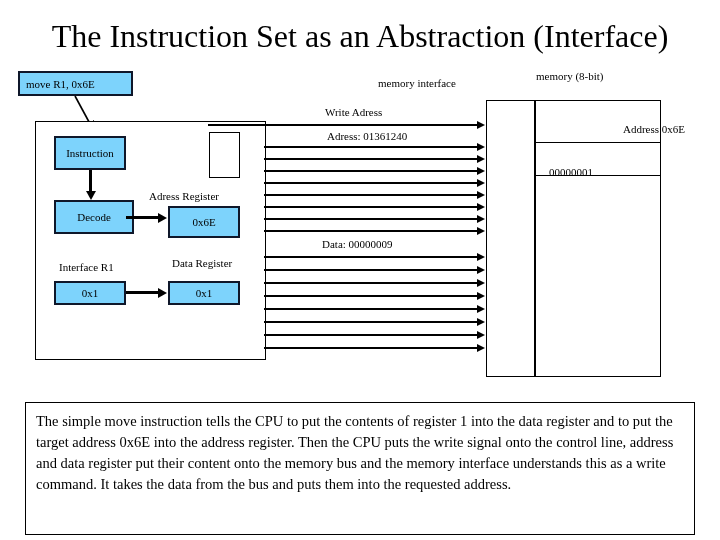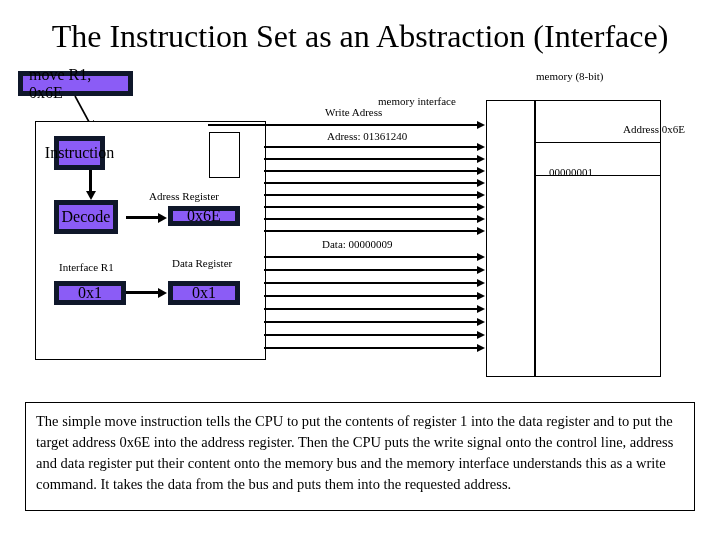--- a/index.html
+++ b/index.html
@@ -22,27 +22,27 @@
     top: 20px;
     width: 720px;
     text-align: center;
     font-size: 32px;
     line-height: 32px;
     font-family: "Liberation Serif", "DejaVu Serif", serif;
     white-space: nowrap;
   }
   .box {
     position: absolute;
-    border: 5px solid #0f172a;
-    background: #8b5cf6;
+    border: 2px solid #0f172a;
+    background: #7dd3fc;
     box-sizing: border-box;
     display: flex;
     align-items: center;
     justify-content: center;
-    font-size: 16px;
+    font-size: 11px;
     font-family: "Liberation Serif", "DejaVu Serif", serif;
   }
   .plainbox {
     position: absolute;
     border: 1px solid #000;
     background: #fff;
     box-sizing: border-box;
   }
   .lbl {
     position: absolute;
@@ -138,52 +138,52 @@
       <marker id="ah" markerWidth="9" markerHeight="9" refX="7.5" refY="3.2" orient="auto">
         <path d="M0,0 L8,3.2 L0,6.4 z" fill="#000"></path>
       </marker>
     </defs>
     <line x1="75" y1="96" x2="95" y2="133" stroke="#000" stroke-width="1.6" marker-end="url(#ah)"></line>
     <line x1="140" y1="210" x2="212" y2="152" stroke="#000" stroke-width="1.6" marker-end="url(#ah)"></line>
   </svg>
 
   <div class="plainbox" style="left:35px; top:121px; width:231px; height:239px;"></div>
 
-  <div class="box" style="left:54px; top:136px; width:51px; height:34px;">
+  <div class="box" style="left:54px; top:136px; width:72px; height:34px;">
     <span>Instruction</span>
   </div>
 
   <div class="connArrowDown" style="left:89px; top:170px; height:22px;"></div>
 
-  <div class="box" style="left:54px; top:200px; width:64px; height:34px;">
+  <div class="box" style="left:54px; top:200px; width:80px; height:34px;">
     <span>Decode</span>
   </div>
 
   <div class="lbl" style="left:149px; top:190px;">Adress Register</div>
-  <div class="box" style="left:168px; top:206px; width:72px; height:20px;">
+  <div class="box" style="left:168px; top:206px; width:72px; height:32px;">
     <span>0x6E</span>
   </div>
 
   <div class="connArrow" style="left:126px; top:216px; width:33px;"></div>
 
   <div class="plainbox" style="left:209px; top:132px; width:31px; height:46px;"></div>
 
   <div class="lbl" style="left:59px; top:261px;">Interface R1</div>
   <div class="box" style="left:54px; top:281px; width:72px; height:24px;">
     <span>0x1</span>
   </div>
 
   <div class="lbl" style="left:172px; top:257px;">Data Register</div>
   <div class="box" style="left:168px; top:281px; width:72px; height:24px;">
     <span>0x1</span>
   </div>
 
   <div class="connArrow" style="left:126px; top:291px; width:33px;"></div>
 
-  <div class="lbl" style="left:378px; top:77px;margin-top:18px;">memory interface</div>
+  <div class="lbl" style="left:378px; top:77px;">memory interface</div>
   <div class="lbl" style="left:536px; top:70px;">memory (8-bit)</div>
 
   <div class="plainbox" style="left:486px; top:100px; width:49px; height:277px;"></div>
 
   <div class="plainbox" style="left:535px; top:100px; width:126px; height:277px;"></div>
 
   <div class="hline" style="left:535px; top:142px; width:126px;"></div>
   <div class="hline" style="left:535px; top:175px; width:126px;"></div>
 
   <div class="lbl" style="left:623px; top:123px;">Address 0x6E</div>
@@ -207,17 +207,17 @@
 
   <div class="busline" style="left:264px; top:256px; width:214px;"></div>
   <div class="busline" style="left:264px; top:269px; width:214px;"></div>
   <div class="busline" style="left:264px; top:282px; width:214px;"></div>
   <div class="busline" style="left:264px; top:295px; width:214px;"></div>
   <div class="busline" style="left:264px; top:308px; width:214px;"></div>
   <div class="busline" style="left:264px; top:321px; width:214px;"></div>
   <div class="busline" style="left:264px; top:334px; width:214px;"></div>
   <div class="busline" style="left:264px; top:347px; width:214px;"></div>
 
-  <div class="note" style="left:25px; top:402px; width:670px; height:109px;">
+  <div class="note" style="left:25px; top:402px; width:670px; height:133px;">
     <span>The simple move instruction tells the CPU to put the contents of register 1 into the data register and to put the target address 0x6E into the address register. Then the CPU puts the write signal onto the control line, address and data register put their content onto the memory bus and the memory interface understands this as a write command. It takes the data from the bus and puts them into the requested address.</span>
   </div>
 
 </div>
 
 </body></html>

